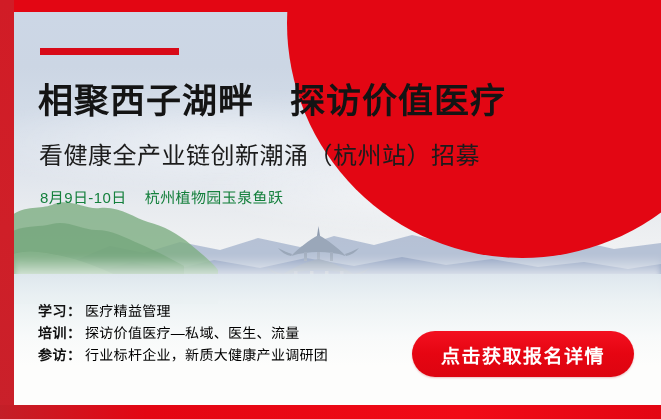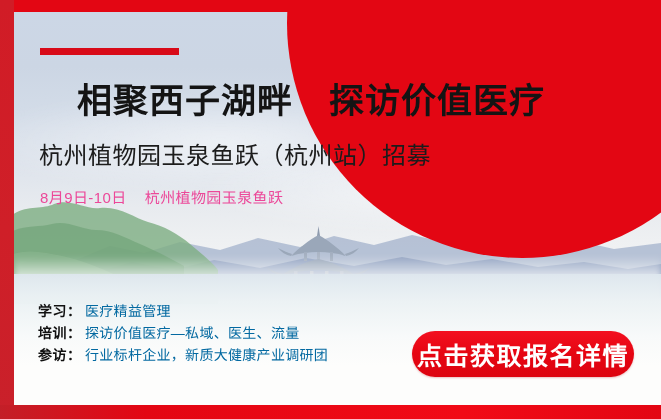--- a/index.html
+++ b/index.html
@@ -209,41 +209,40 @@
   .title {
     position: absolute;
     left: 38px;
     top: 80px;
     font-size: 35px;
     line-height: 1.18;
     font-weight: bold;
     color: #141414;
     letter-spacing: 1px;
     white-space: nowrap;
-    margin-left: 39px;
   }
 
   .subtitle {
     position: absolute;
     left: 39px;
     top: 142px;
     font-size: 24px;
     line-height: 1.2;
     font-weight: normal;
     color: #1c1c1c;
     letter-spacing: .5px;
     white-space: nowrap;
   }
 
   .meta {
     position: absolute;
     left: 40px;
     top: 186px;
     font-size: 15px;
-    color: #ec4899;
+    color: #15803d;
     letter-spacing: .4px;
     white-space: nowrap;
   }
   .meta .meta-sep { display: inline-block; width: 9px; }
 
   
   .info {
     position: absolute;
     left: 38px;
     top: 300px;
@@ -261,36 +260,36 @@
     font-weight: bold;
     color: #111111;
     letter-spacing: .5px;
   }
   .info-colon {
     font-weight: bold;
     color: #111111;
     padding-right: 4px;
   }
   .info-value {
-    color: #0369a1;
+    color: #000000;
     letter-spacing: .3px;
   }
 
   
   .cta {
     position: absolute;
     left: 412px;
     top: 331px;
     width: 222px;
     height: 46px;
     border: none;
     border-radius: 23px;
     background: linear-gradient(180deg, #f31020 0%, #e60512 48%, #dd0410 100%);
     color: #ffffff;
-    font-size: 25px;
+    font-size: 19px;
     font-weight: bold;
     letter-spacing: 1.5px;
     font-family: "Liberation Sans", "DejaVu Sans", sans-serif;
     cursor: pointer;
     z-index: 14;
     padding: 0;
     box-shadow: 0 1px 2px rgba(180,10,20,.25);
   }
 </style>
 </head>
@@ -372,21 +371,21 @@
   <div class="edge-top"></div>
   <div class="edge-left"></div>
   <div class="edge-bottom"></div>
 
   <div class="content">
 
     <div class="accent-bar"></div>
 
     <div class="title">相聚西子湖畔　探访价值医疗</div>
 
-    <div class="subtitle">杭州植物园玉泉鱼跃（杭州站）招募</div>
+    <div class="subtitle">看健康全产业链创新潮涌（杭州站）招募</div>
 
     <div class="meta">
       <span>8月9日-10日</span>
       <span class="meta-sep"></span>
       <span>杭州植物园玉泉鱼跃</span>
     </div>
 
     <div class="info">
 
       <div class="info-row">

